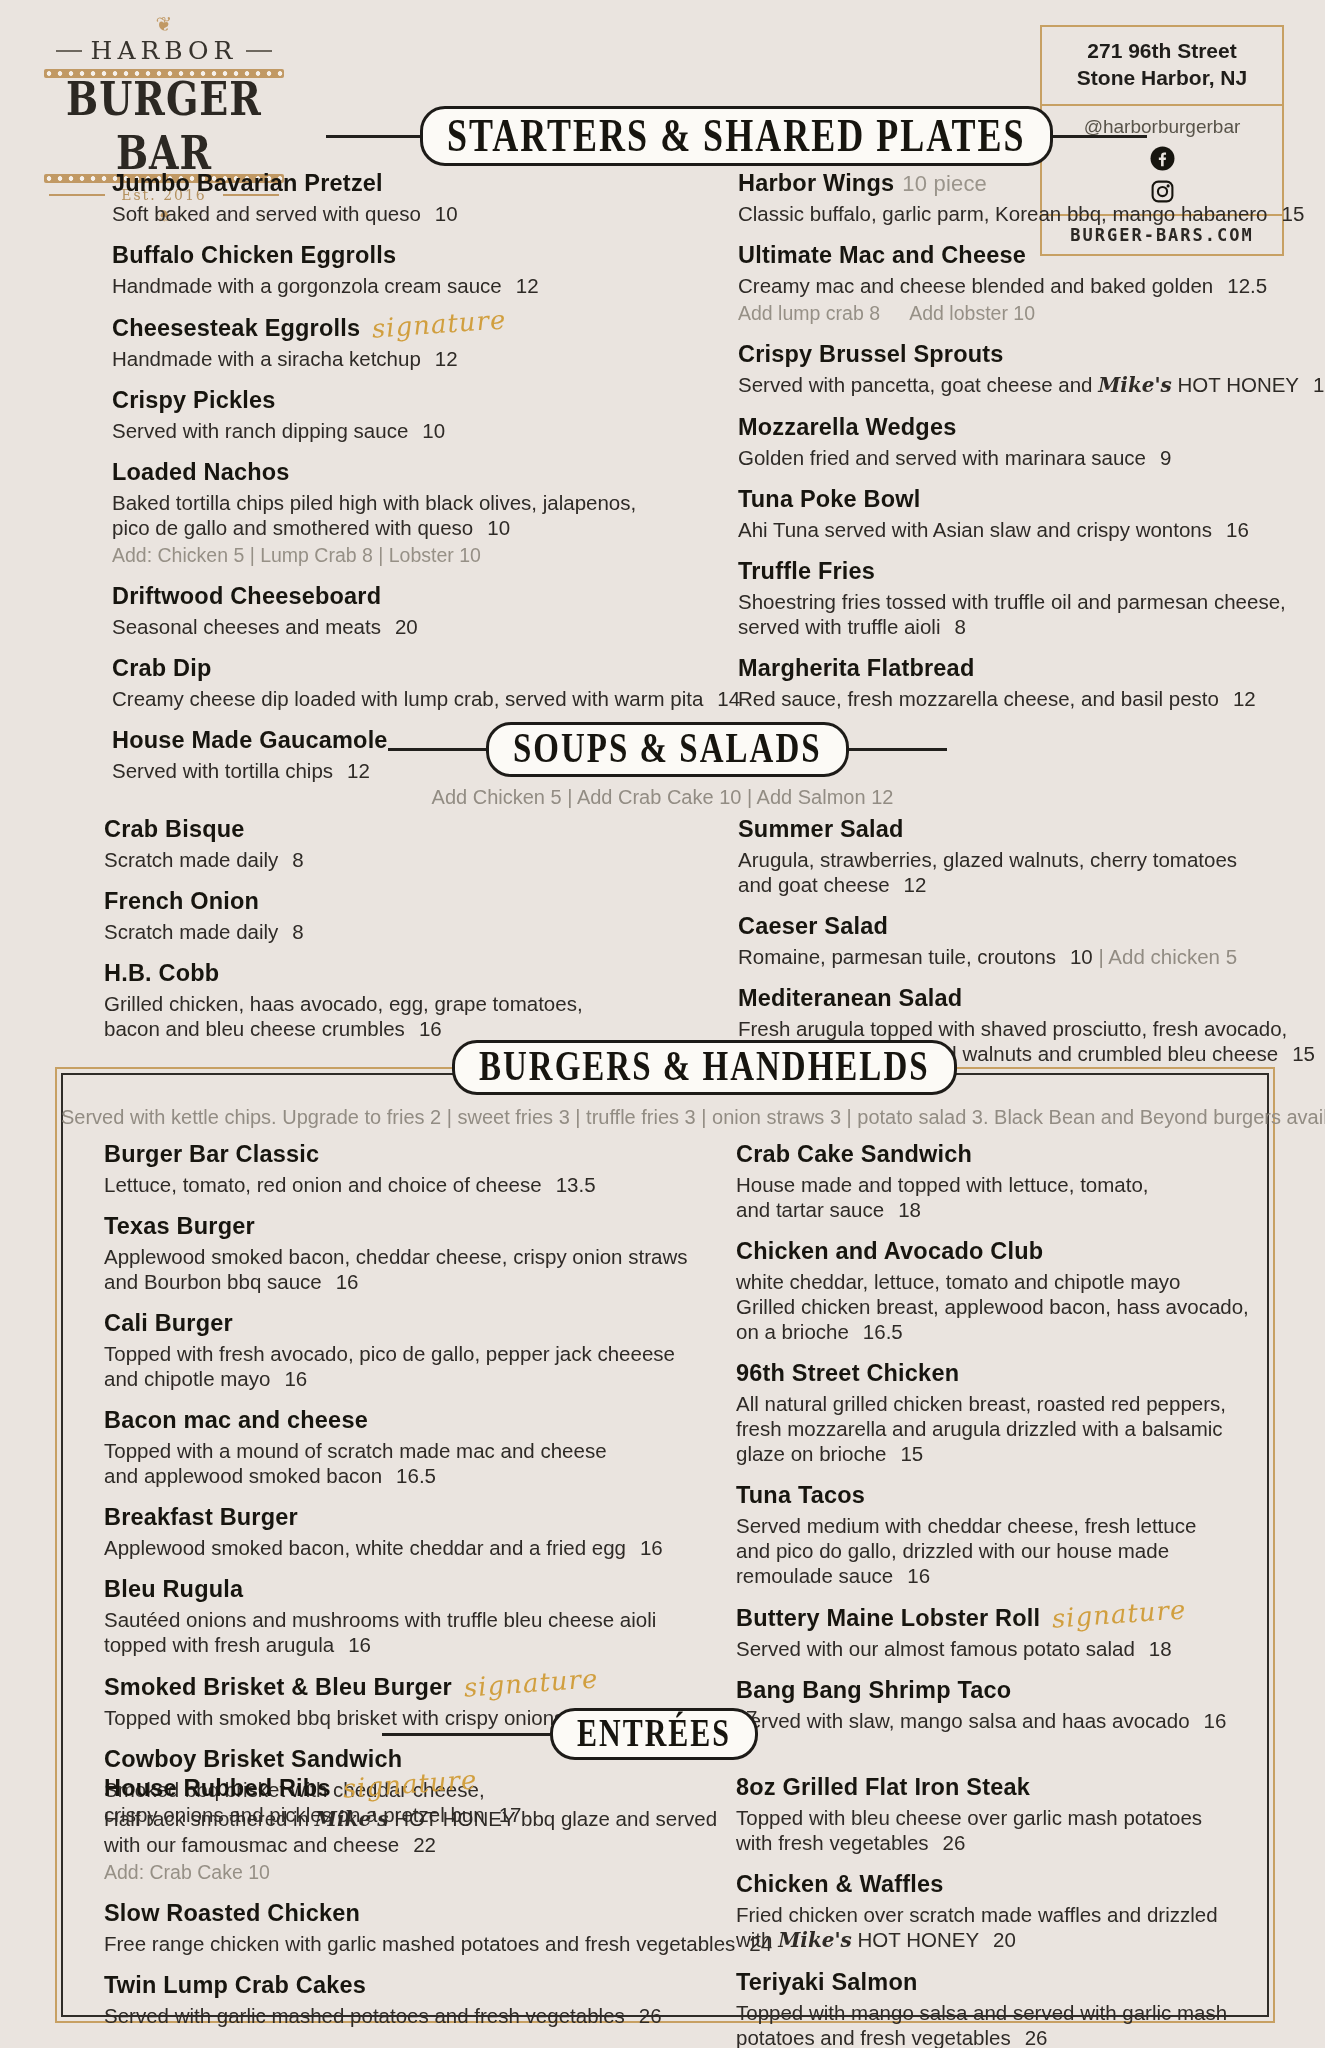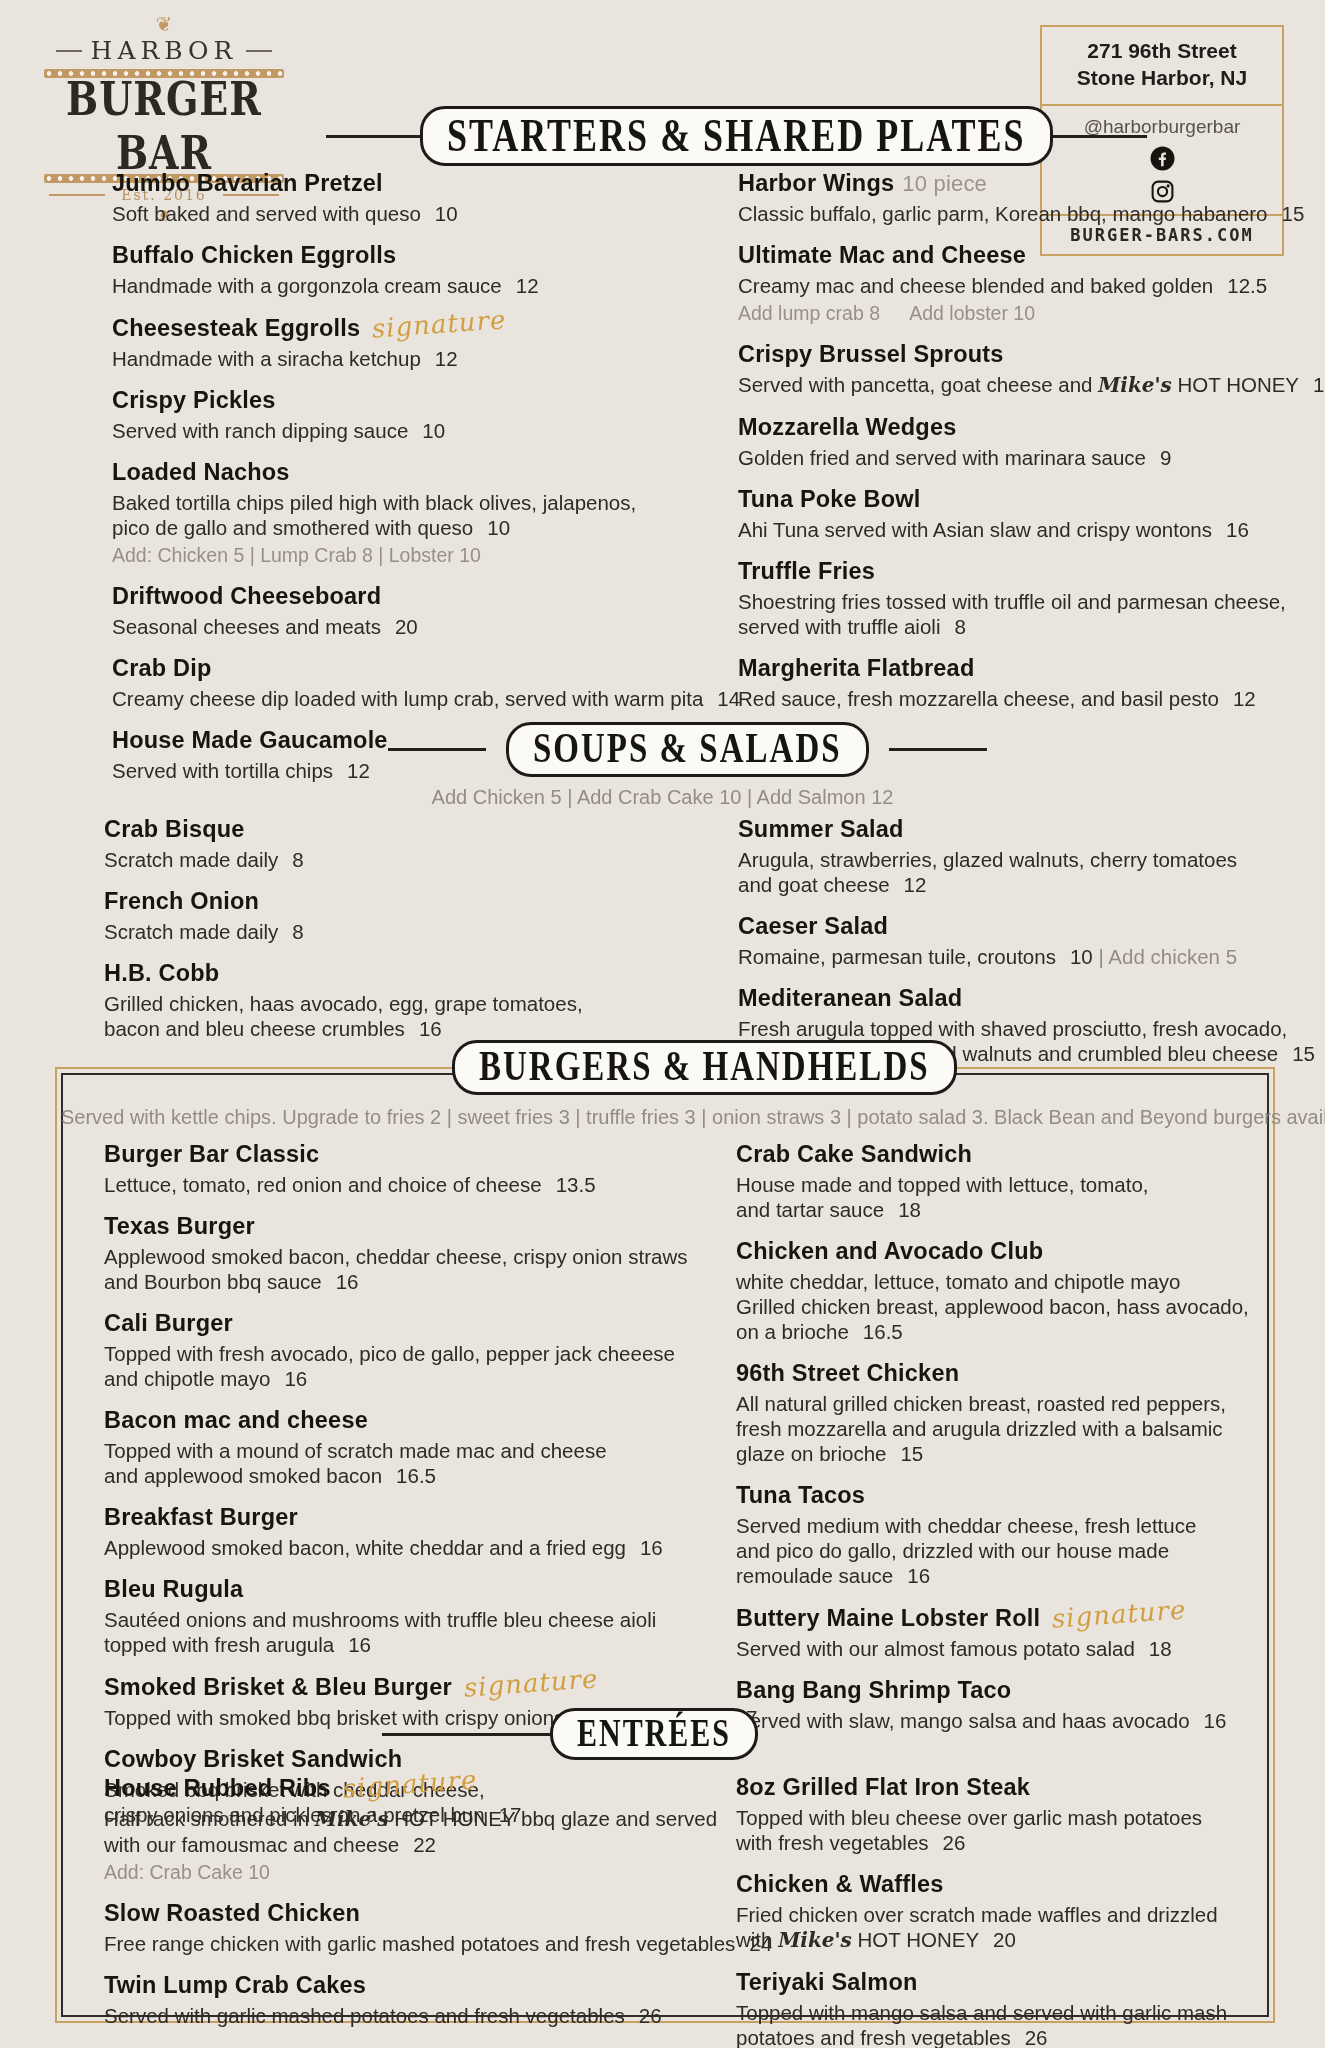--- a/index.html
+++ b/index.html
@@ -35,21 +35,21 @@
   
   .banner-row{position:absolute;display:flex;align-items:center;}
   .bline{height:3px;background:#22201d;flex:0 0 auto;}
   .banner{background:#fcfaf6;border:3px solid #1d1b18;border-radius:25px;
     padding:5px 24px 7px;white-space:nowrap;flex:0 0 auto;}
   .btxt{display:inline-block;font-family:"Liberation Serif",serif;font-weight:bold;
     letter-spacing:2px;color:#17150f;transform:scaleY(1.3);}
   .s0-banner{left:326px;top:106px;}
   .s0-banner .btxt{font-size:36px;}
   .s0-banner .bline{width:94px;}
-  .s1-banner{left:388px;top:722px;gap:20px;}
+  .s1-banner{left:388px;top:722px;}
   .s1-banner .btxt{font-size:33px;}
   .s1-banner .bline{width:98px;}
   .s2-banner{left:452px;top:1040px;z-index:3;}
   .s2-banner .btxt{font-size:33px;}
   .s3-banner{left:382px;top:1708px;z-index:3;}
   .s3-banner .btxt{font-size:30px;}
   .s3-banner .bline{width:168px;}
   
   .bigbox{position:absolute;left:61px;top:1073px;width:1204px;height:940px;
     border:2.5px solid #2f2c28;outline:2px solid #c7a063;outline-offset:4px;}

